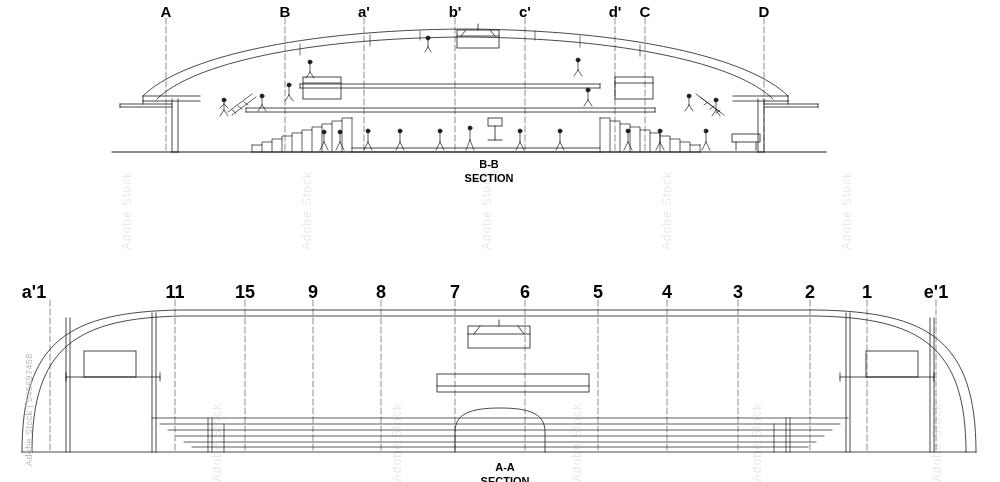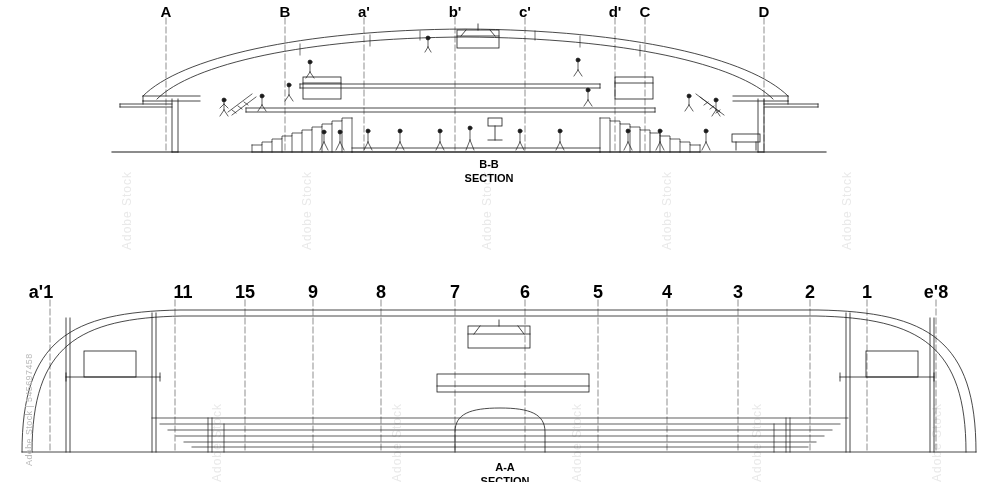--- a/index.html
+++ b/index.html
@@ -456,33 +456,33 @@
 
   <div class="grid-label top" style="left:156px; width:20px;">A</div>
   <div class="grid-label top" style="left:275px; width:20px;">B</div>
   <div class="grid-label top" style="left:354px; width:20px;">a'</div>
   <div class="grid-label top" style="left:445px; width:20px;">b'</div>
   <div class="grid-label top" style="left:515px; width:20px;">c'</div>
   <div class="grid-label top" style="left:605px; width:20px;">d'</div>
   <div class="grid-label top" style="left:635px; width:20px;">C</div>
   <div class="grid-label top" style="left:754px; width:20px;">D</div>
 
-  <div class="grid-label bottom" style="left:19px; width:44px;">a'1</div>
-  <div class="grid-label bottom" style="left:163px; width:40px;">11</div>
+  <div class="grid-label bottom" style="left:12px; width:44px;">a'1</div>
+  <div class="grid-label bottom" style="left:155px; width:40px;">11</div>
   <div class="grid-label bottom" style="left:225px; width:40px;">15</div>
   <div class="grid-label bottom" style="left:293px; width:40px;">9</div>
   <div class="grid-label bottom" style="left:361px; width:40px;">8</div>
   <div class="grid-label bottom" style="left:435px; width:40px;">7</div>
   <div class="grid-label bottom" style="left:505px; width:40px;">6</div>
   <div class="grid-label bottom" style="left:578px; width:40px;">5</div>
   <div class="grid-label bottom" style="left:647px; width:40px;">4</div>
   <div class="grid-label bottom" style="left:718px; width:40px;">3</div>
   <div class="grid-label bottom" style="left:790px; width:40px;">2</div>
   <div class="grid-label bottom" style="left:847px; width:40px;">1</div>
-  <div class="grid-label bottom" style="left:914px; width:44px;">e'8</div>
+  <div class="grid-label bottom" style="left:914px; width:44px;">e'1</div>
 
   <div class="section-title" style="left:439px; top:158px; width:100px;">
     <div>B-B</div>
     <div>SECTION</div>
   </div>
 
   <div class="section-title" style="left:455px; top:461px; width:100px;">
     <div>A-A</div>
     <div>SECTION</div>
   </div>

